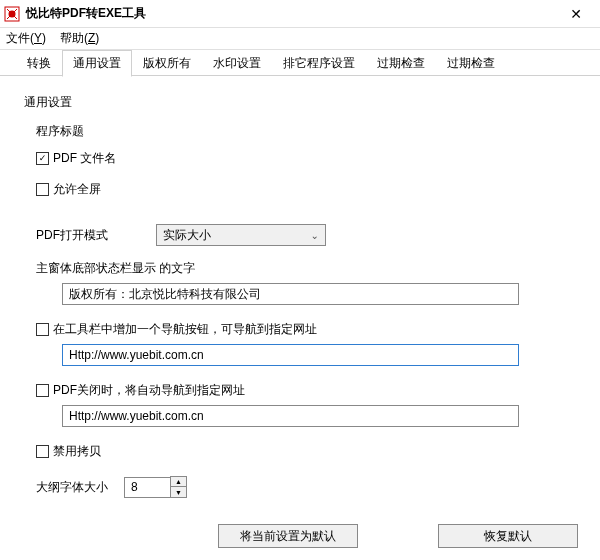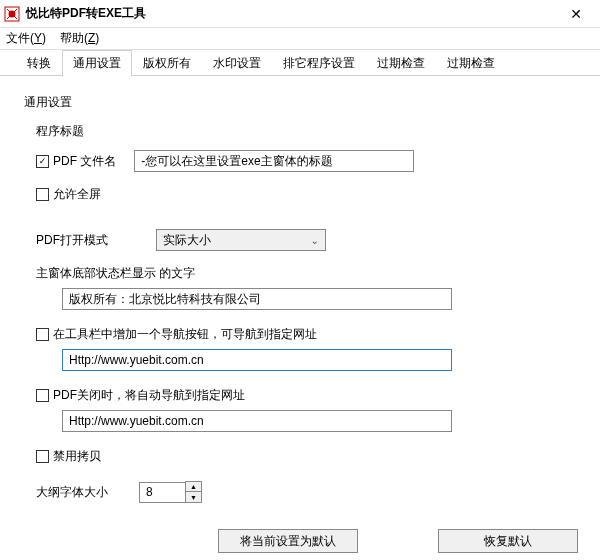--- a/index.html
+++ b/index.html
@@ -20,25 +20,25 @@
 .checkbox { width: 13px; height: 13px; border: 1px solid #333; display: inline-flex; align-items: center; justify-content: center; margin-right: 4px; cursor: pointer; font-size: 9px; line-height: 1; background: #fff; }
 .checkbox.checked::after { content: "✓"; color: #000; }
 .title-row { padding-left: 14px; display: flex; align-items: center; margin-bottom: 14px; }
 .title-input { width: 280px; height: 22px; border: 1px solid #888; padding: 0 6px; margin-left: 18px; font-size: 12px; }
 .fullscreen-row { padding-left: 14px; margin-bottom: 26px; display: flex; align-items: center; }
 .open-mode-row { display: flex; align-items: center; padding-left: 14px; margin-bottom: 14px; }
 .open-mode-row .label { width: 120px; }
 .select { width: 170px; height: 22px; border: 1px solid #888; padding: 0 6px; display: flex; align-items: center; justify-content: space-between; background: #f0f0f0; cursor: pointer; }
 .select .arrow { font-size: 10px; color: #555; }
 .status-label { padding-left: 14px; margin-bottom: 6px; }
-.wide-input { width: 390px; height: 22px; border: 1px solid #888; padding: 0 6px; font-size: 12px; display: block; margin-left: 40px; margin-bottom: 16px; }
+.wide-input { width: 457px; height: 22px; border: 1px solid #888; padding: 0 6px; font-size: 12px; display: block; margin-left: 40px; margin-bottom: 16px; }
 .wide-input.focused { border: 1px solid #2f7dd1; }
 .check-row { padding-left: 14px; display: flex; align-items: center; margin-bottom: 6px; }
 .disable-copy-row { padding-left: 14px; display: flex; align-items: center; margin-bottom: 16px; }
-.fontsize-row { padding-left: 14px; display: flex; align-items: center; margin-bottom: 26px; gap: 15px; }
+.fontsize-row { padding-left: 14px; display: flex; align-items: center; margin-bottom: 26px; }
 .fontsize-row .label { width: 88px; }
 .spinner { display: flex; align-items: center; }
 .spinner input { width: 46px; height: 21px; border: 1px solid #888; border-right: none; padding: 0 6px; font-size: 12px; }
 .spinner .spin-btns { display: flex; flex-direction: column; border: 1px solid #888; }
 .spinner .spin-btn { width: 15px; height: 10px; font-size: 7px; line-height: 1; display: flex; align-items: center; justify-content: center; background: #f0f0f0; cursor: pointer; }
 .spinner .spin-btn:first-child { border-bottom: 1px solid #888; }
 .bottom-buttons { display: flex; justify-content: flex-end; gap: 80px; }
 .btn { width: 140px; height: 24px; border: 1px solid #888; background: #f0f0f0; cursor: pointer; display: flex; align-items: center; justify-content: center; }
 </style>
 </head>
@@ -75,21 +75,20 @@
 
 <div class="content">
 
   <div class="group-label">通用设置</div>
 
   <div class="program-title-label">程序标题</div>
 
   <div class="title-row">
     <span class="checkbox checked"></span>
     <span>PDF 文件名</span>
-    <input class="title-input" type="text" value="-您可以在这里设置exe主窗体的标题" style="">
   </div>
 
   <div class="fullscreen-row">
     <span class="checkbox"></span>
     <span>允许全屏</span>
   </div>
 
   <div class="open-mode-row">
     <span class="label">PDF打开模式</span>
     <div class="select">

